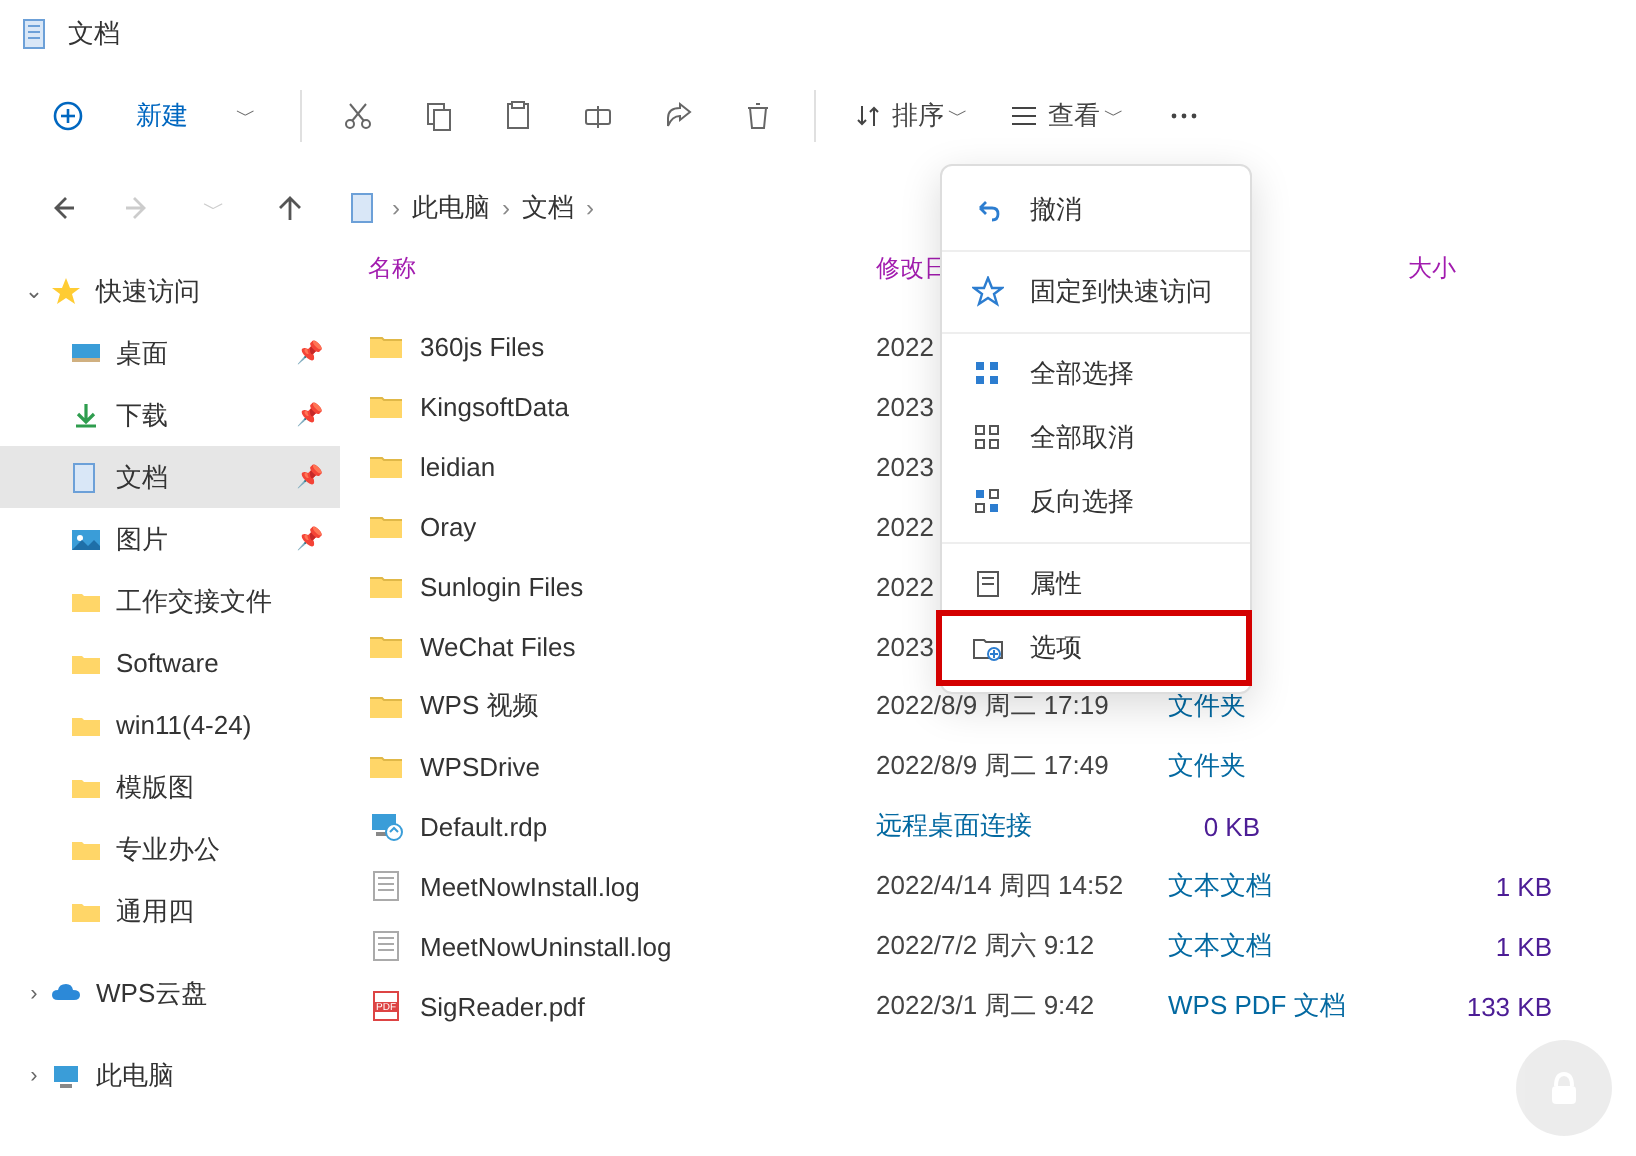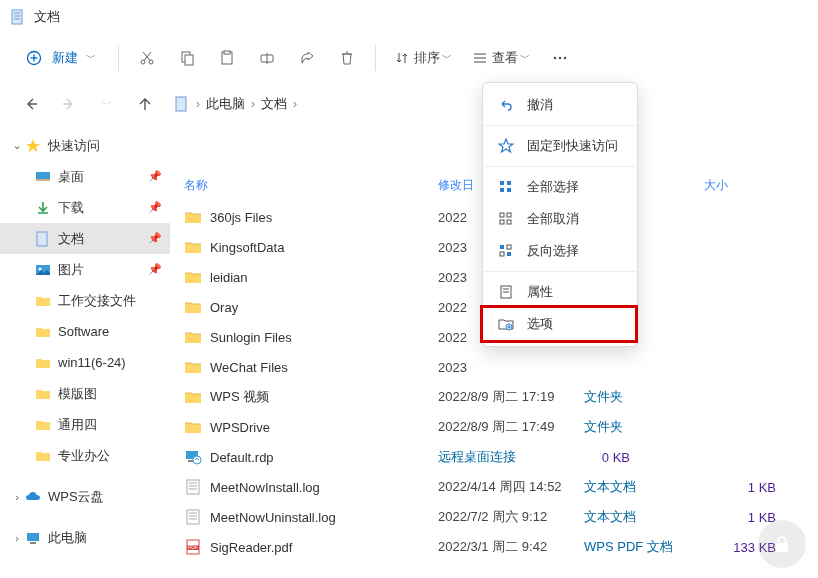--- a/index.html
+++ b/index.html
@@ -4,21 +4,21 @@
 <style>
 * { margin: 0; padding: 0; box-sizing: border-box; font-family: "Microsoft YaHei", "Segoe UI", sans-serif; }
 body { width: 818px; height: 578px; background: #fff; font-size: 13px; color: #333; overflow: hidden; position: relative; }
 
 .titlebar { display: flex; align-items: center; height: 34px; padding: 0 10px; }
 .titlebar .doc-icon { width: 16px; height: 16px; margin-right: 8px; display: inline-flex; align-items: center; justify-content: center; }
 .titlebar .title { font-size: 13px; }
 
 .toolbar { display: flex; align-items: center; height: 48px; padding: 0 14px; gap: 4px; }
 .tb-btn { display: inline-flex; align-items: center; justify-content: center; height: 36px; min-width: 36px; padding: 0 8px; border-radius: 4px; cursor: pointer; color: #444; }
-.tb-btn.primary { color: #0067c0; gap: 6px; padding: 0 12px; }
+.tb-btn.primary { color: #0067c0; gap: 22px; padding: 0 12px; }
 .tb-btn .chev { font-size: 10px; margin-left: 2px; color: #666; }
 .tb-sep { width: 1px; height: 26px; background: #e0e0e0; margin: 0 6px; }
 .tb-label { margin-left: 4px; }
 
 .navrow { display: flex; align-items: center; height: 44px; padding: 0 14px; gap: 4px; }
 .nav-arrow { width: 34px; height: 34px; display: inline-flex; align-items: center; justify-content: center; color: #777; cursor: pointer; border-radius: 4px; }
 .nav-arrow.disabled { color: #ccc; }
 .addrbar { flex: 1; display: flex; align-items: center; height: 30px; padding: 0 8px; gap: 6px; }
 .addrbar .crumb { display: inline-flex; align-items: center; gap: 4px; cursor: pointer; }
 .addrbar .sep { color: #888; font-size: 12px; }
@@ -27,35 +27,35 @@
 
 .sidebar { width: 170px; padding: 4px 0; overflow-y: auto; }
 .side-item { display: flex; align-items: center; height: 31px; padding: 0 8px 0 10px; cursor: pointer; position: relative; }
 .side-item.indent { padding-left: 34px; text-align: right; }
 .side-item .caret { width: 14px; display: inline-flex; justify-content: center; color: #666; font-size: 11px; }
 .side-item .ic { width: 18px; height: 18px; margin-right: 6px; display: inline-flex; align-items: center; justify-content: center; }
 .side-item .pin { margin-left: auto; color: #888; font-size: 11px; }
 .side-item.selected { background: #e6e6e6; }
 
 .content { flex: 1; position: relative; overflow: hidden; }
-.cols { display: flex; height: 30px; align-items: center; color: #3b82f6; font-size: 12px; border-bottom: 0px solid #eee; padding-left: 14px; margin-top: 44px; }
+.cols { display: flex; height: 30px; color: #a21caf; font-size: 12px; border-bottom: 0px solid #eee; padding-left: 14px; }
 .col-name { flex: 0 0 254px; }
 .col-date { flex: 0 0 146px; }
 .col-type { flex: 0 0 120px; }
 .col-size { flex: 0 0 80px; text-align: left; }
 
 .files { padding-top: 2px; }
 .file-row { display: flex; align-items: center; height: 30px; padding-left: 14px; font-size: 13px; }
 .file-row .fic { width: 18px; height: 18px; margin-right: 8px; display: inline-flex; align-items: center; justify-content: center; }
 .file-row .fname { flex: 0 0 228px; }
 .file-row .fdate { flex: 0 0 146px; color: #444; }
 .file-row .ftype { flex: 0 0 120px; color: #0369a1; }
 .file-row .fsize { flex: 0 0 80px; color: #4c1d95; text-align: right; padding-right: 8px; }
 
-.context-menu { position: absolute; top: 82px; right: 180px; width: 156px; background: #fff; border: 1px solid #ddd; border-radius: 6px; box-shadow: 0 6px 20px rgba(0,0,0,0.15); padding: 6px 0; z-index: 10; }
+.context-menu { position: absolute; top: 82px; right: 192px; width: 156px; background: #fff; border: 1px solid #ddd; border-radius: 6px; box-shadow: 0 6px 20px rgba(0,0,0,0.15); padding: 6px 0; z-index: 10; }
 .cm-item { display: flex; align-items: center; height: 32px; padding: 0 14px; gap: 12px; cursor: pointer; font-size: 13px; }
 .cm-sep { height: 1px; background: #eee; margin: 4px 0; }
 .cm-ic { width: 18px; height: 18px; display: inline-flex; align-items: center; justify-content: center; color: #333; }
 .cm-highlight { position: absolute; border: 3px solid #d40000; pointer-events: none; }
 
 .folder-svg { fill: #ffd668; }
 
 .watermark { position: absolute; right: 12px; bottom: 10px; opacity: 0.18; }
 .watermark-circle { width: 48px; height: 48px; border-radius: 50%; background: #999; display: flex; align-items: center; justify-content: center; }
 </style>
@@ -244,45 +244,45 @@
           </svg>
         </span>
       <span>Software</span>
     </div>
     <div class="side-item indent">
       <span class="ic">
           <svg width="16" height="16" viewBox="0 0 16 16">
             <path d="M1 4 L6 4 L7 5 L15 5 L15 13 L1 13 Z" class="folder-svg"></path>
           </svg>
         </span>
-      <span>win11(6-24)</span>
+      <span>win11(4-24)</span>
     </div>
     <div class="side-item indent">
       <span class="ic">
           <svg width="16" height="16" viewBox="0 0 16 16">
             <path d="M1 4 L6 4 L7 5 L15 5 L15 13 L1 13 Z" class="folder-svg"></path>
           </svg>
         </span>
       <span>模版图</span>
     </div>
     <div class="side-item indent">
       <span class="ic">
           <svg width="16" height="16" viewBox="0 0 16 16">
             <path d="M1 4 L6 4 L7 5 L15 5 L15 13 L1 13 Z" class="folder-svg"></path>
           </svg>
         </span>
+      <span>专业办公</span>
+    </div>
+    <div class="side-item indent">
+      <span class="ic">
+          <svg width="16" height="16" viewBox="0 0 16 16">
+            <path d="M1 4 L6 4 L7 5 L15 5 L15 13 L1 13 Z" class="folder-svg"></path>
+          </svg>
+        </span>
       <span>通用四</span>
-    </div>
-    <div class="side-item indent">
-      <span class="ic">
-          <svg width="16" height="16" viewBox="0 0 16 16">
-            <path d="M1 4 L6 4 L7 5 L15 5 L15 13 L1 13 Z" class="folder-svg"></path>
-          </svg>
-        </span>
-      <span>专业办公</span>
     </div>
     <div class="side-item" style="margin-top:10px">
       <span class="caret">›</span>
       <span class="ic">
           <svg width="16" height="16" viewBox="0 0 16 16">
             <path d="M4 11 Q1 11 1 8.5 Q1 6 4 6 Q4.5 3 8 3 Q11 3 11.5 6 Q15 6 15 8.5 Q15 11 12 11 Z" fill="#2c89d8"></path>
           </svg>
         </span>
       <span>WPS云盘</span>
     </div>

